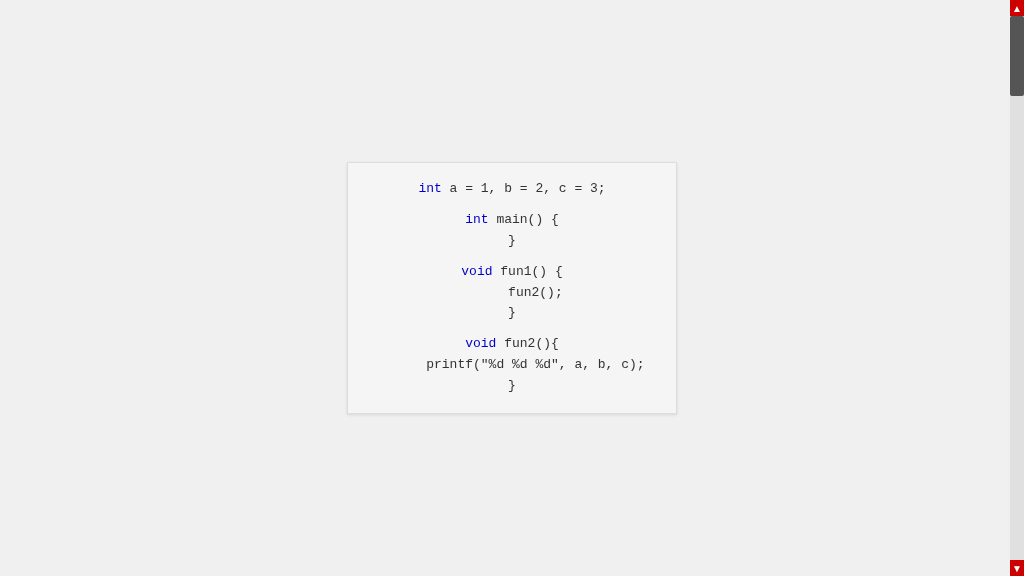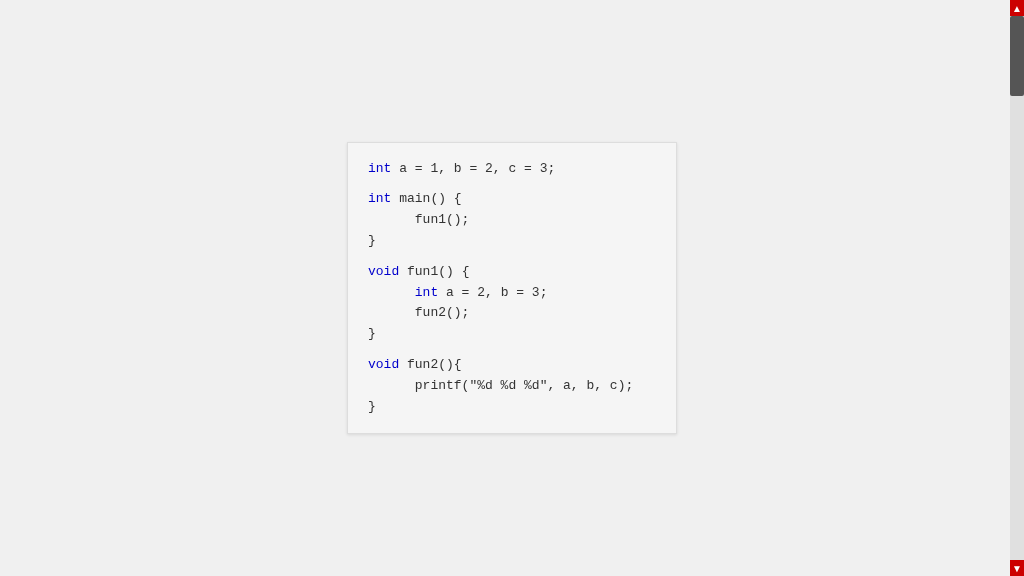--- a/index.html
+++ b/index.html
@@ -65,43 +65,42 @@
       font-family: 'Courier New', Courier, monospace;
       font-size: 13px;
       line-height: 1.6;
       color: #333;
       box-shadow: 0 1px 3px rgba(0,0,0,0.1);
     }
 
     .code-line {
       white-space: pre;
       display: block;
+      text-align: center;
     }
 
     .code-line.empty {
       height: 10px;
     }
 
     .keyword {
       color: #0000cc;
       font-weight: normal;
     }
   </style>
 </head>
 <body>
 
 <div class="code-container">
   <span class="code-line"><span class="keyword">int</span> a = 1, b = 2, c = 3;</span>
   <span class="code-line empty"></span>
   <span class="code-line"><span class="keyword">int</span> main() {</span>
-  <span class="code-line">      fun1();</span>
   <span class="code-line">}</span>
   <span class="code-line empty"></span>
   <span class="code-line"><span class="keyword">void</span> fun1() {</span>
-  <span class="code-line">      <span class="keyword">int</span> a = 2, b = 3;</span>
   <span class="code-line">      fun2();</span>
   <span class="code-line">}</span>
   <span class="code-line empty"></span>
   <span class="code-line"><span class="keyword">void</span> fun2(){</span>
   <span class="code-line">      printf("%d %d %d", a, b, c);</span>
   <span class="code-line">}</span>
 </div>
 
 <div class="scrollbar-right">
   <div class="scrollbar-arrow-top">

